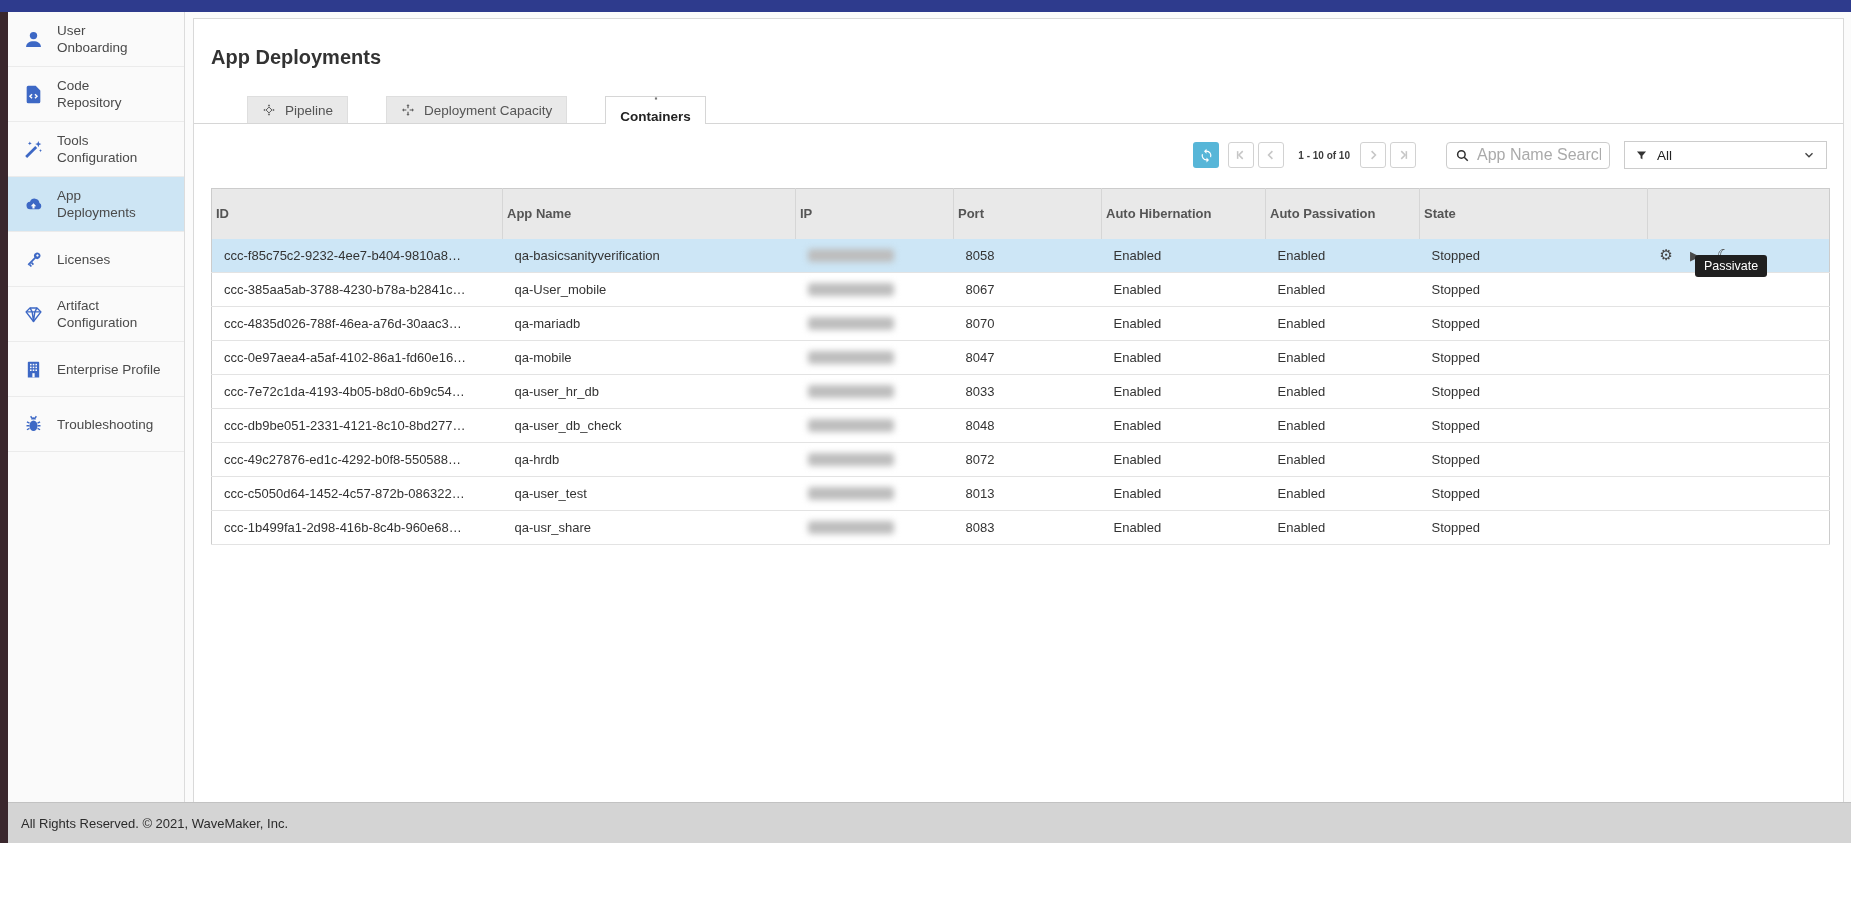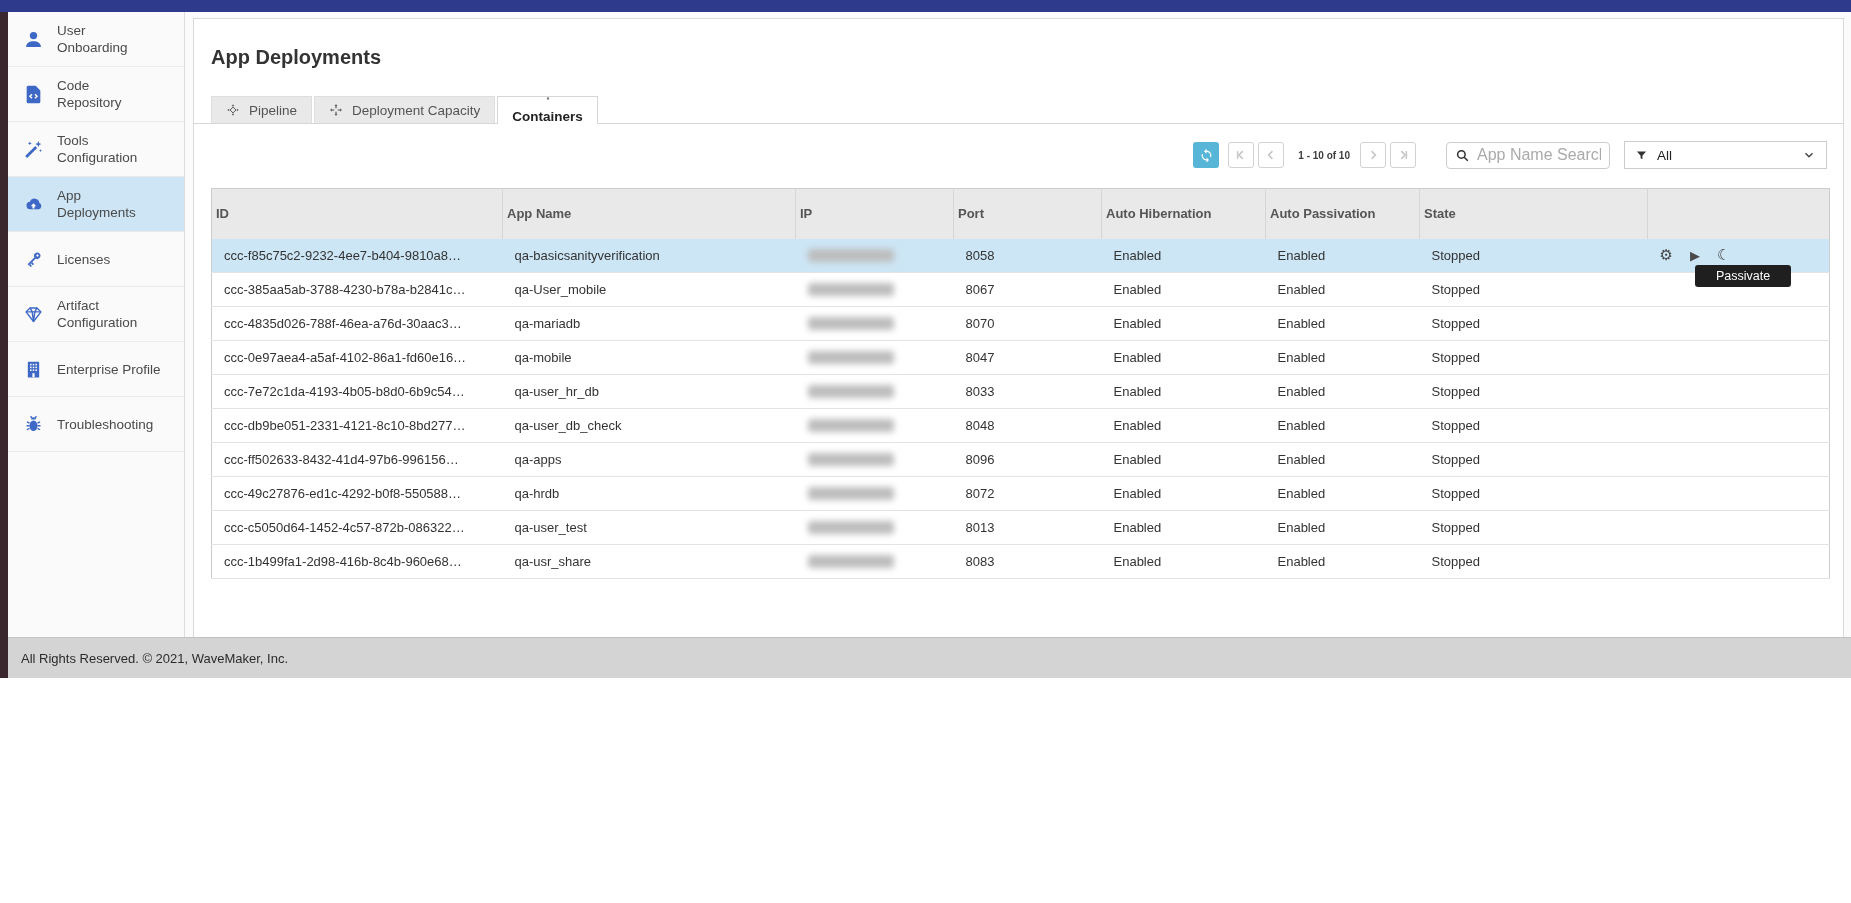--- a/index.html
+++ b/index.html
@@ -1,17 +1,17 @@
 <!DOCTYPE html>
 <html><head>
 <meta charset="utf-8">
 <style>
   * { box-sizing: border-box; }
   body { margin: 0; background: #ffffff; font-family: "Liberation Sans", sans-serif; }
-  .screen { position: relative; width: 1851px; height: 678px; background: #fbfbfb; overflow: hidden; }
+  .screen { position: relative; width: 1851px; height: 843px; background: #fbfbfb; overflow: hidden; }
 
   
   .edge-strip { position: absolute; left: 0; top: 0; width: 8px; height: 100%; background: #3a272d; z-index: 6; }
   .topbar { position: absolute; left: 0; top: 0; width: 100%; height: 12px; background: #2e3b8d; z-index: 7; }
 
   
   .sidebar { position: absolute; left: 8px; top: 12px; width: 177px; height: 850px; background: #fafafa; border-right: 1px solid #dcdcdc; z-index: 2; }
   .sidebar-item { display: flex; align-items: center; height: 55px; padding-left: 15px; gap: 13px; border-bottom: 1px solid #ebebeb; cursor: pointer; }
   .sidebar-item.active { background: #cde5f4; }
   .si { width: 21px; height: 21px; flex: none; }
@@ -19,21 +19,21 @@
 
   
   .footer { position: absolute; left: 8px; bottom: 0; width: 1843px; height: 41px; background: #d4d4d4; border-top: 1px solid #c2c2c2; display: flex; align-items: center; padding-left: 13px; font-size: 13px; color: #2b2b2b; z-index: 3; }
 
   
   .card { position: absolute; left: 193px; top: 18px; width: 1651px; height: 799px; background: #fff; border: 1px solid #d9d9d9; z-index: 1; }
   .page-title { position: absolute; left: 17px; top: 14px; font-size: 20px; font-weight: 700; color: #333; }
 
   
   .tabs { position: absolute; left: 0; right: 0; top: 78px; height: 27px; border-bottom: 1px solid #d6d6d6; display: flex; align-items: flex-end; padding-left: 17px; }
-  .tab { display: flex; align-items: center; gap: 9px; height: 27px; padding: 0 14px; background: #e9e9e9; border: 1px solid #dedede; border-bottom: none; margin-right: 2px; font-size: 13.5px; color: #555; cursor: pointer; white-space: nowrap; }
+  .tab { display: flex; align-items: center; gap: 9px; height: 27px; padding: 0 14px; background: #e9e9e9; border: 1px solid #dedede; border-bottom: none; margin-right: 2px; font-size: 13.5px; color: #555; cursor: pointer; white-space: nowrap; margin-left: 36px; }
   .tab.active { background: #fff; border-color: #d6d6d6; margin-bottom: -1px; height: 28px; font-weight: 700; color: #222; flex-direction: column; }
   .ti { width: 14px; height: 14px; }
 
   
   .toolbar { position: absolute; top: 122px; right: 16px; display: flex; align-items: center; }
   .btn-refresh { width: 26px; height: 26px; border-radius: 3px; background: #57b6d8; display: flex; align-items: center; justify-content: center; cursor: pointer; margin-right: 9px; }
   .pg-btn { width: 26px; height: 26px; border-radius: 3px; background: #fff; border: 1px solid #d2d2d2; display: flex; align-items: center; justify-content: center; cursor: pointer; margin-right: 4px; }
   .pg-range { font-size: 10px; font-weight: 700; color: #3d3d3d; margin: 0 10px; white-space: nowrap; }
   .search-box { position: relative; width: 164px; height: 27px; margin-left: 26px; }
   .search-box input { width: 100%; height: 100%; border: 1px solid #ccc; border-radius: 4px; padding: 0 8px 0 30px; font-size: 16px; color: #15803d; outline: none; background: #fff; font-family: "Liberation Sans", sans-serif; }
@@ -50,21 +50,21 @@
   thead th:last-child { border-right: none; }
   tbody td { height: 34px; border-bottom: 1px solid #e3e3e3; padding: 0 12px; font-size: 13px; color: #333; white-space: nowrap; overflow: hidden; }
   tr.table-row { background: #fff; }
   tr.table-row.selected { background: #cde6f6; }
   .ip-redacted { width: 86px; height: 13px; background: #bdbdbd; border-radius: 3px; filter: blur(3px); }
   .row-actions { display: flex; align-items: center; gap: 17px; }
   .act { font-family: "DejaVu Sans", sans-serif; color: #444; font-size: 15px; line-height: 1; cursor: pointer; }
   .act.play { font-size: 13px; color: #4a4a4a; }
 
   
-  .tooltip { position: absolute; left: 1501px; top: 246px; background: #1f1f1f; color: #fff; font-size: 12.5px; padding: 4px 21px; border-radius: 3px; z-index: 5; white-space: nowrap; }
+  .tooltip { position: absolute; left: 1501px; top: 236px; background: #1f1f1f; color: #fff; font-size: 12.5px; padding: 4px 9px; border-radius: 3px; z-index: 5; white-space: nowrap; }
 </style>
 </head>
 <body>
 
 <div class="screen">
   <div class="topbar"></div>
   <div class="edge-strip"></div>
 
   <aside class="sidebar">
     <div class="sidebar-item">
@@ -366,38 +366,20 @@
     <td>Stopped</td>
     <td>
       <div class="row-actions" style="visibility: hidden;">
         <span class="act">⚙</span>
         <span class="act play">▶</span>
         <span class="act">☾</span>
       </div>
     </td>
   </tr>
             <tr class="table-row">
-    <td>ccc-ff502633-8432-41d4-97b6-996156…</td>
-    <td>qa-apps</td>
-    <td>
-                <div class="ip-redacted"></div>
-              </td>
-    <td>8096</td>
-    <td>Enabled</td>
-    <td>Enabled</td>
-    <td>Stopped</td>
-    <td>
-      <div class="row-actions" style="visibility: hidden;">
-        <span class="act">⚙</span>
-        <span class="act play">▶</span>
-        <span class="act">☾</span>
-      </div>
-    </td>
-  </tr>
-            <tr class="table-row">
     <td>ccc-49c27876-ed1c-4292-b0f8-550588…</td>
     <td>qa-hrdb</td>
     <td>
                 <div class="ip-redacted"></div>
               </td>
     <td>8072</td>
     <td>Enabled</td>
     <td>Enabled</td>
     <td>Stopped</td>
     <td>

